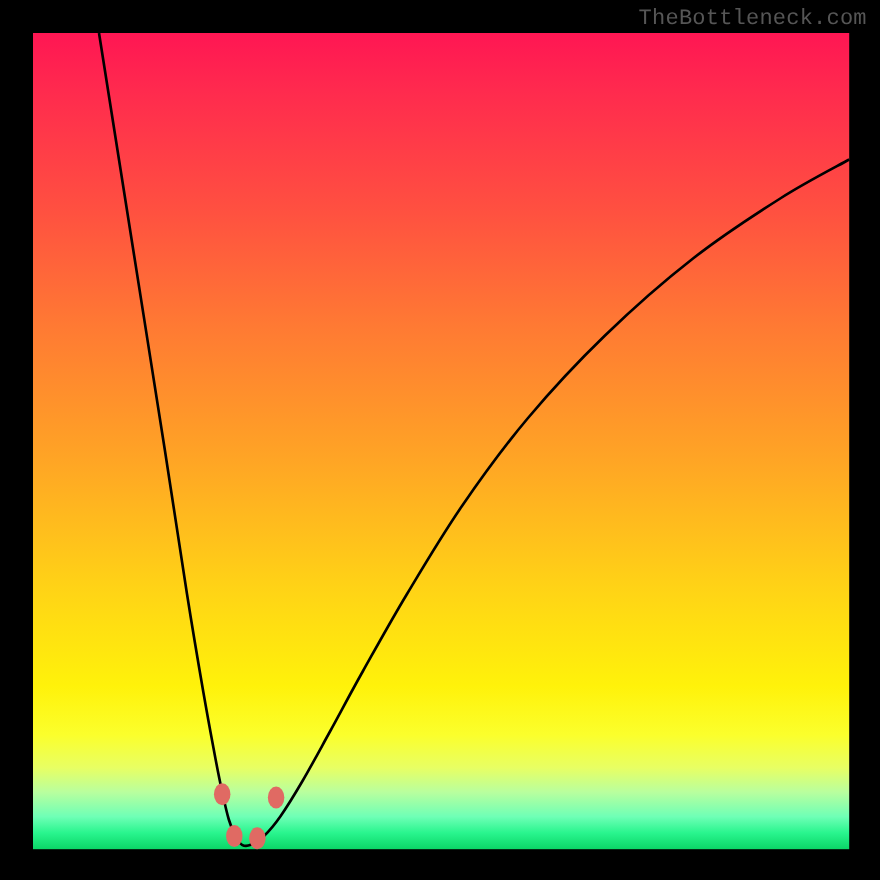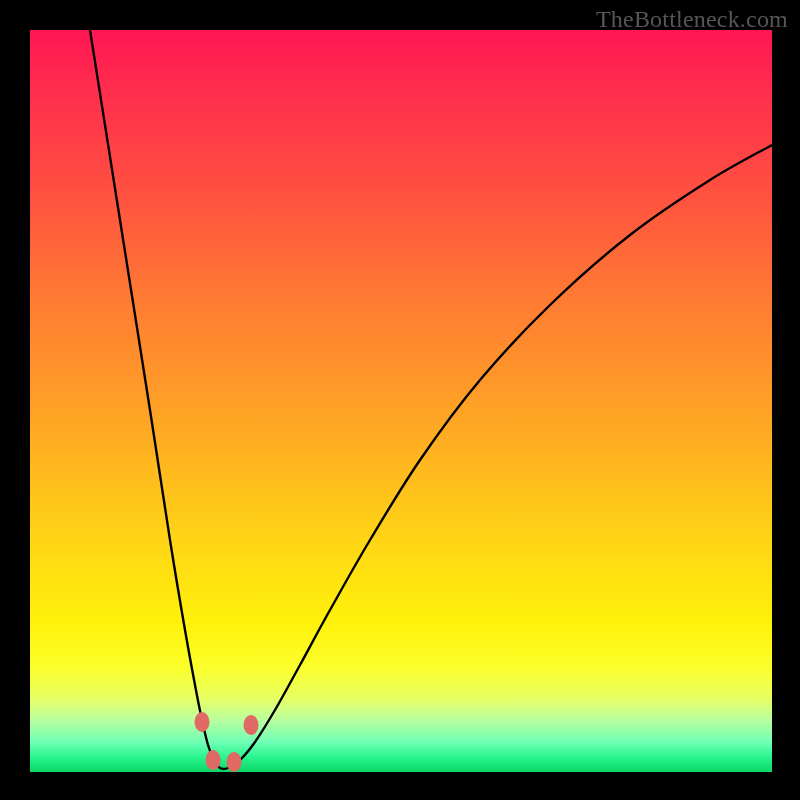--- a/index.html
+++ b/index.html
@@ -7,22 +7,22 @@
   .stage {
     position: relative;
     width: 800px;
     height: 800px;
     background: #000;
   }
   .watermark {
     position: absolute;
     top: 6px;
     right: 12px;
-    font-family: Liberation Serif, serif;
-    font-size: 24px;
+    font-family: Liberation Mono, monospace;
+    font-size: 20px;
     color: #565656;
     letter-spacing: 0.2px;
     z-index: 5;
   }
   .plot {
     position: absolute;
     left: 30px;
     top: 30px;
     width: 742px;
     height: 742px;

